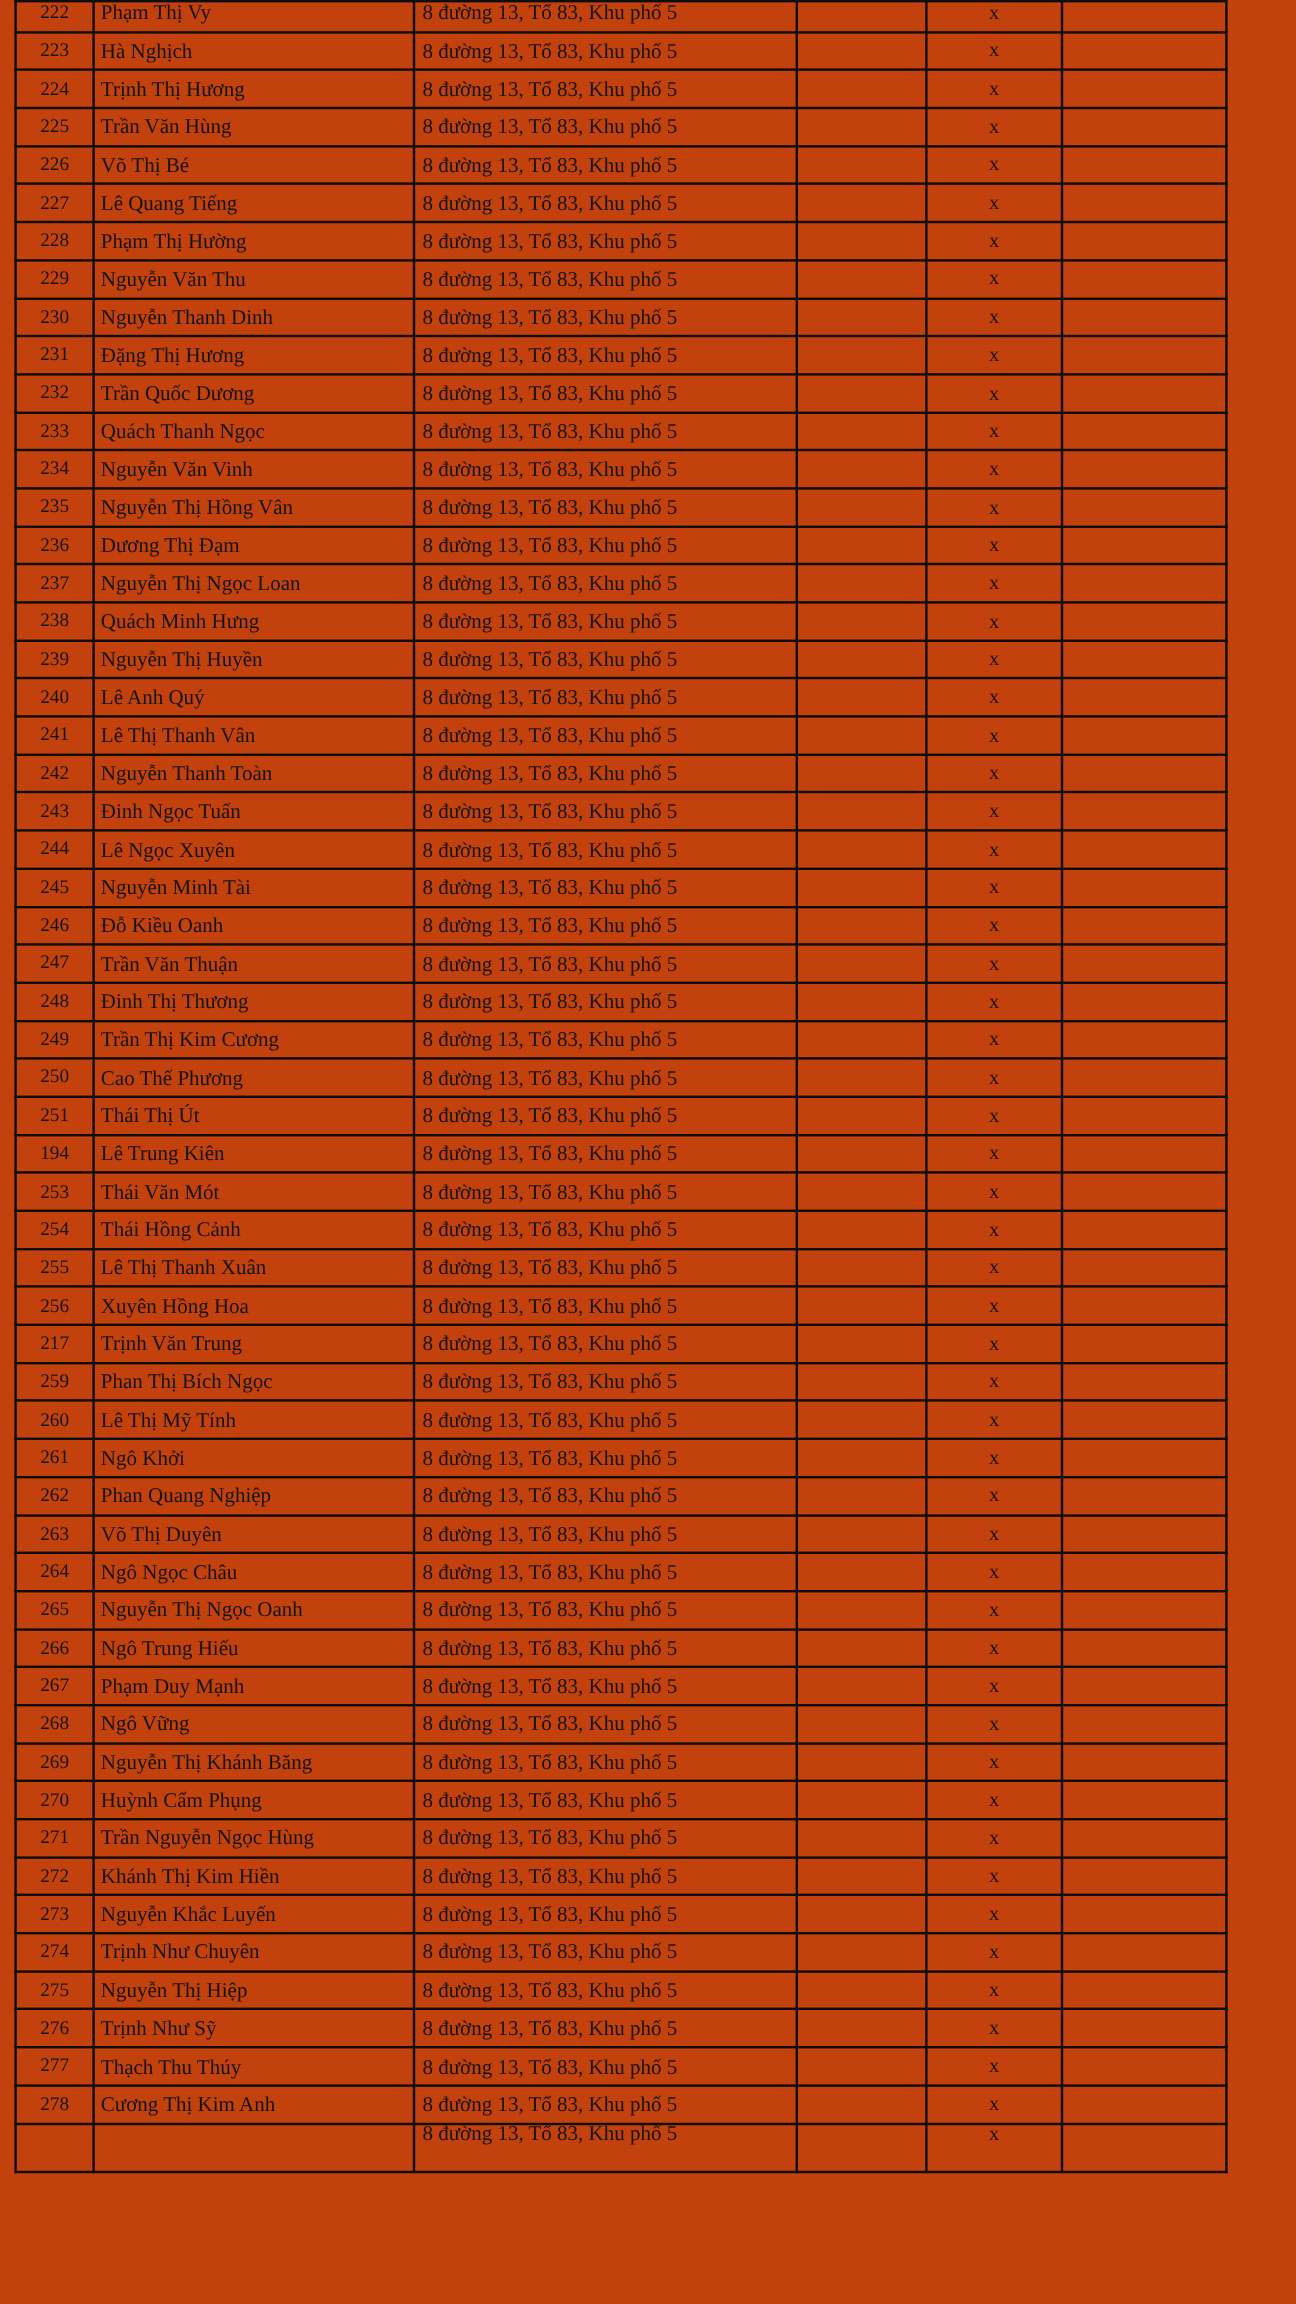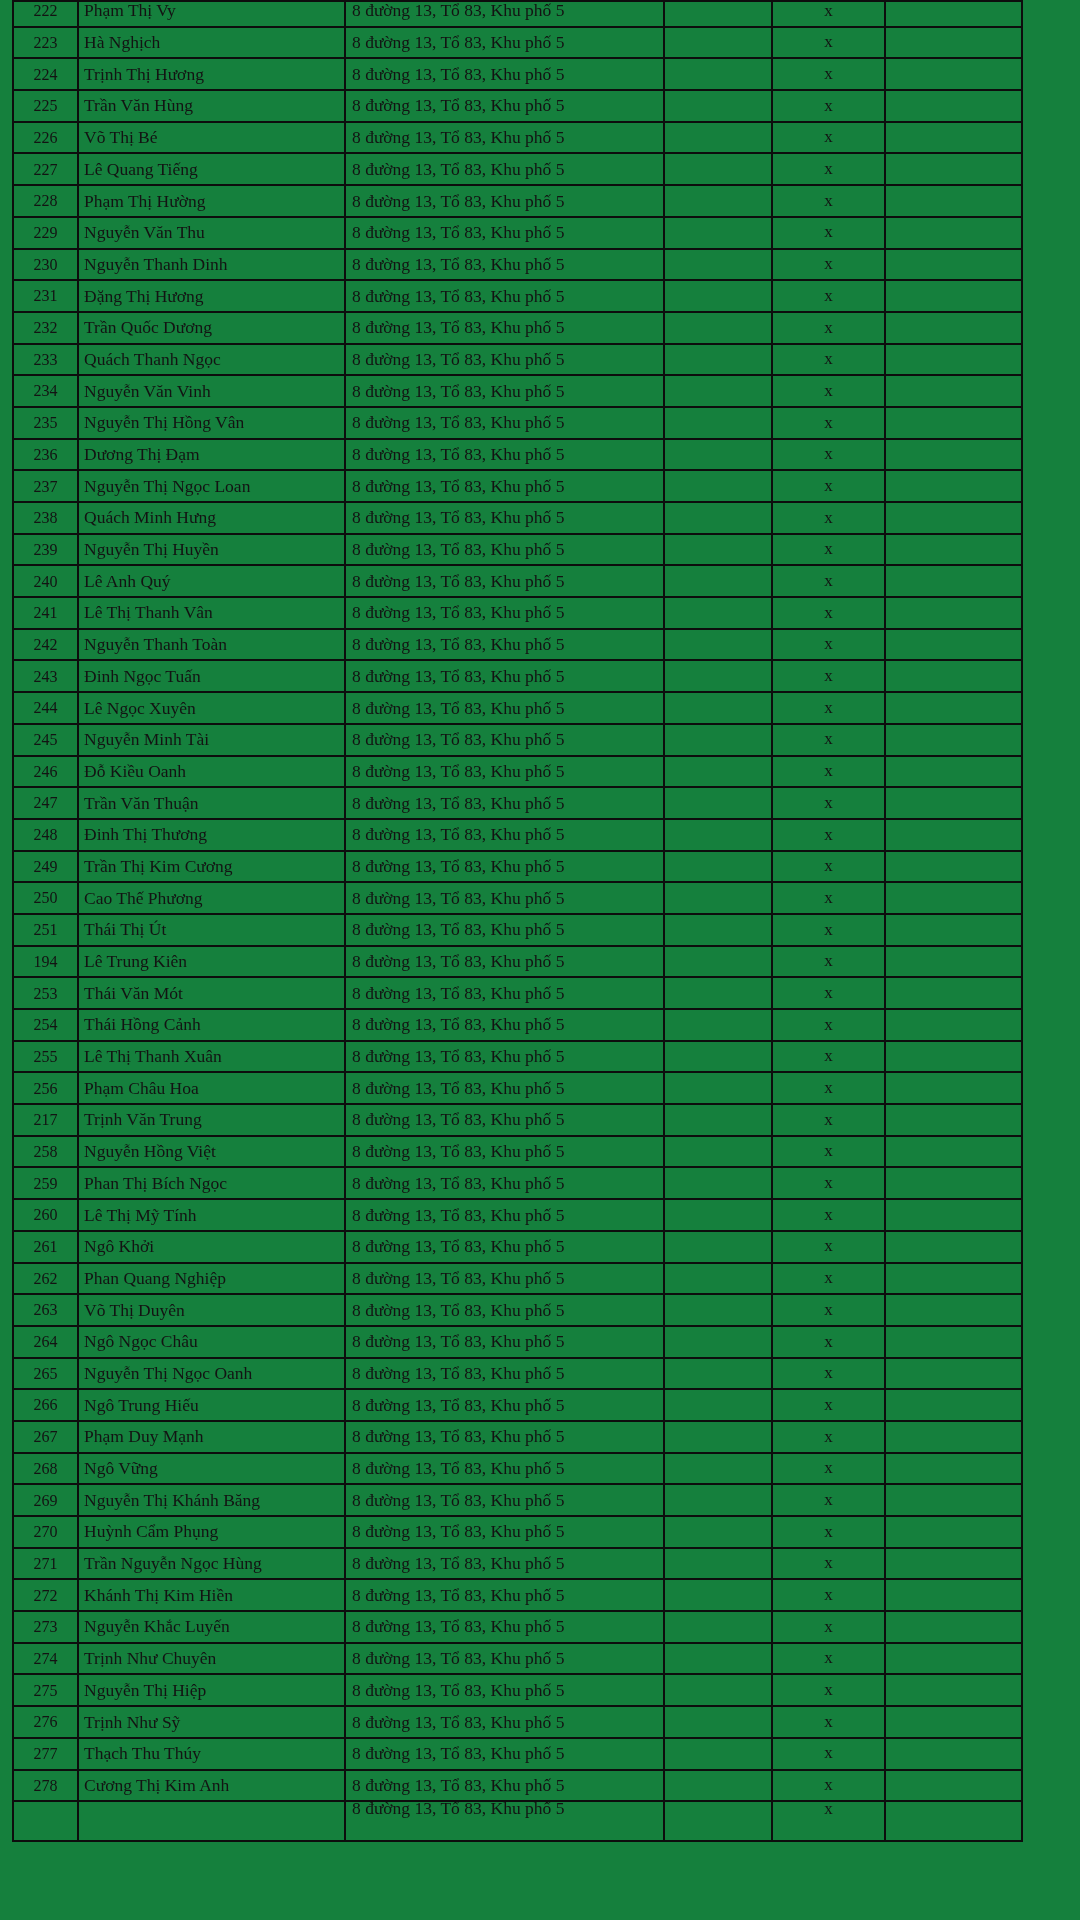--- a/index.html
+++ b/index.html
@@ -3,21 +3,21 @@
 <meta charset="utf-8">
 <style>
   * { margin: 0; padding: 0; box-sizing: border-box; }
   html, body {
     width: 1080px; height: 1920px;
     background: #ffffff;
     overflow: hidden;
     font-family: "Liberation Serif", "DejaVu Serif", serif;
     color: #131313;
   }
-  .sheet { position: relative; width: 1080px; height: 1920px; background: #15803d; }
+  .sheet { position: relative; width: 1080px; height: 1920px; background: #c2410c; }
 
   
   .top-edge-line {
     position: absolute; left: 12px; top: 0; width: 1009px; height: 2px;
     background: #0d0d0d; z-index: 5;
   }
 
   table.roster {
     position: absolute; left: 12px; top: -6px; width: 1009px;
     border-collapse: collapse; table-layout: fixed;
@@ -327,37 +327,29 @@
         <tr>
           <td class="c-no">255</td>
           <td class="c-name">Lê Thị Thanh Xuân</td>
           <td class="c-addr">8 đường 13, Tổ 83, Khu phố 5</td>
           <td class="c-blank"></td>
           <td class="c-mark">x</td>
           <td class="c-blank"></td>
         </tr>
         <tr>
           <td class="c-no">256</td>
-          <td class="c-name">Phạm Châu Hoa</td>
+          <td class="c-name">Xuyên Hồng Hoa</td>
           <td class="c-addr">8 đường 13, Tổ 83, Khu phố 5</td>
           <td class="c-blank"></td>
           <td class="c-mark">x</td>
           <td class="c-blank"></td>
         </tr>
         <tr>
           <td class="c-no">217</td>
           <td class="c-name">Trịnh Văn Trung</td>
-          <td class="c-addr">8 đường 13, Tổ 83, Khu phố 5</td>
-          <td class="c-blank"></td>
-          <td class="c-mark">x</td>
-          <td class="c-blank"></td>
-        </tr>
-        <tr>
-          <td class="c-no">258</td>
-          <td class="c-name">Nguyễn Hồng Việt</td>
           <td class="c-addr">8 đường 13, Tổ 83, Khu phố 5</td>
           <td class="c-blank"></td>
           <td class="c-mark">x</td>
           <td class="c-blank"></td>
         </tr>
         <tr>
           <td class="c-no">259</td>
           <td class="c-name">Phan Thị Bích Ngọc</td>
           <td class="c-addr">8 đường 13, Tổ 83, Khu phố 5</td>
           <td class="c-blank"></td>

